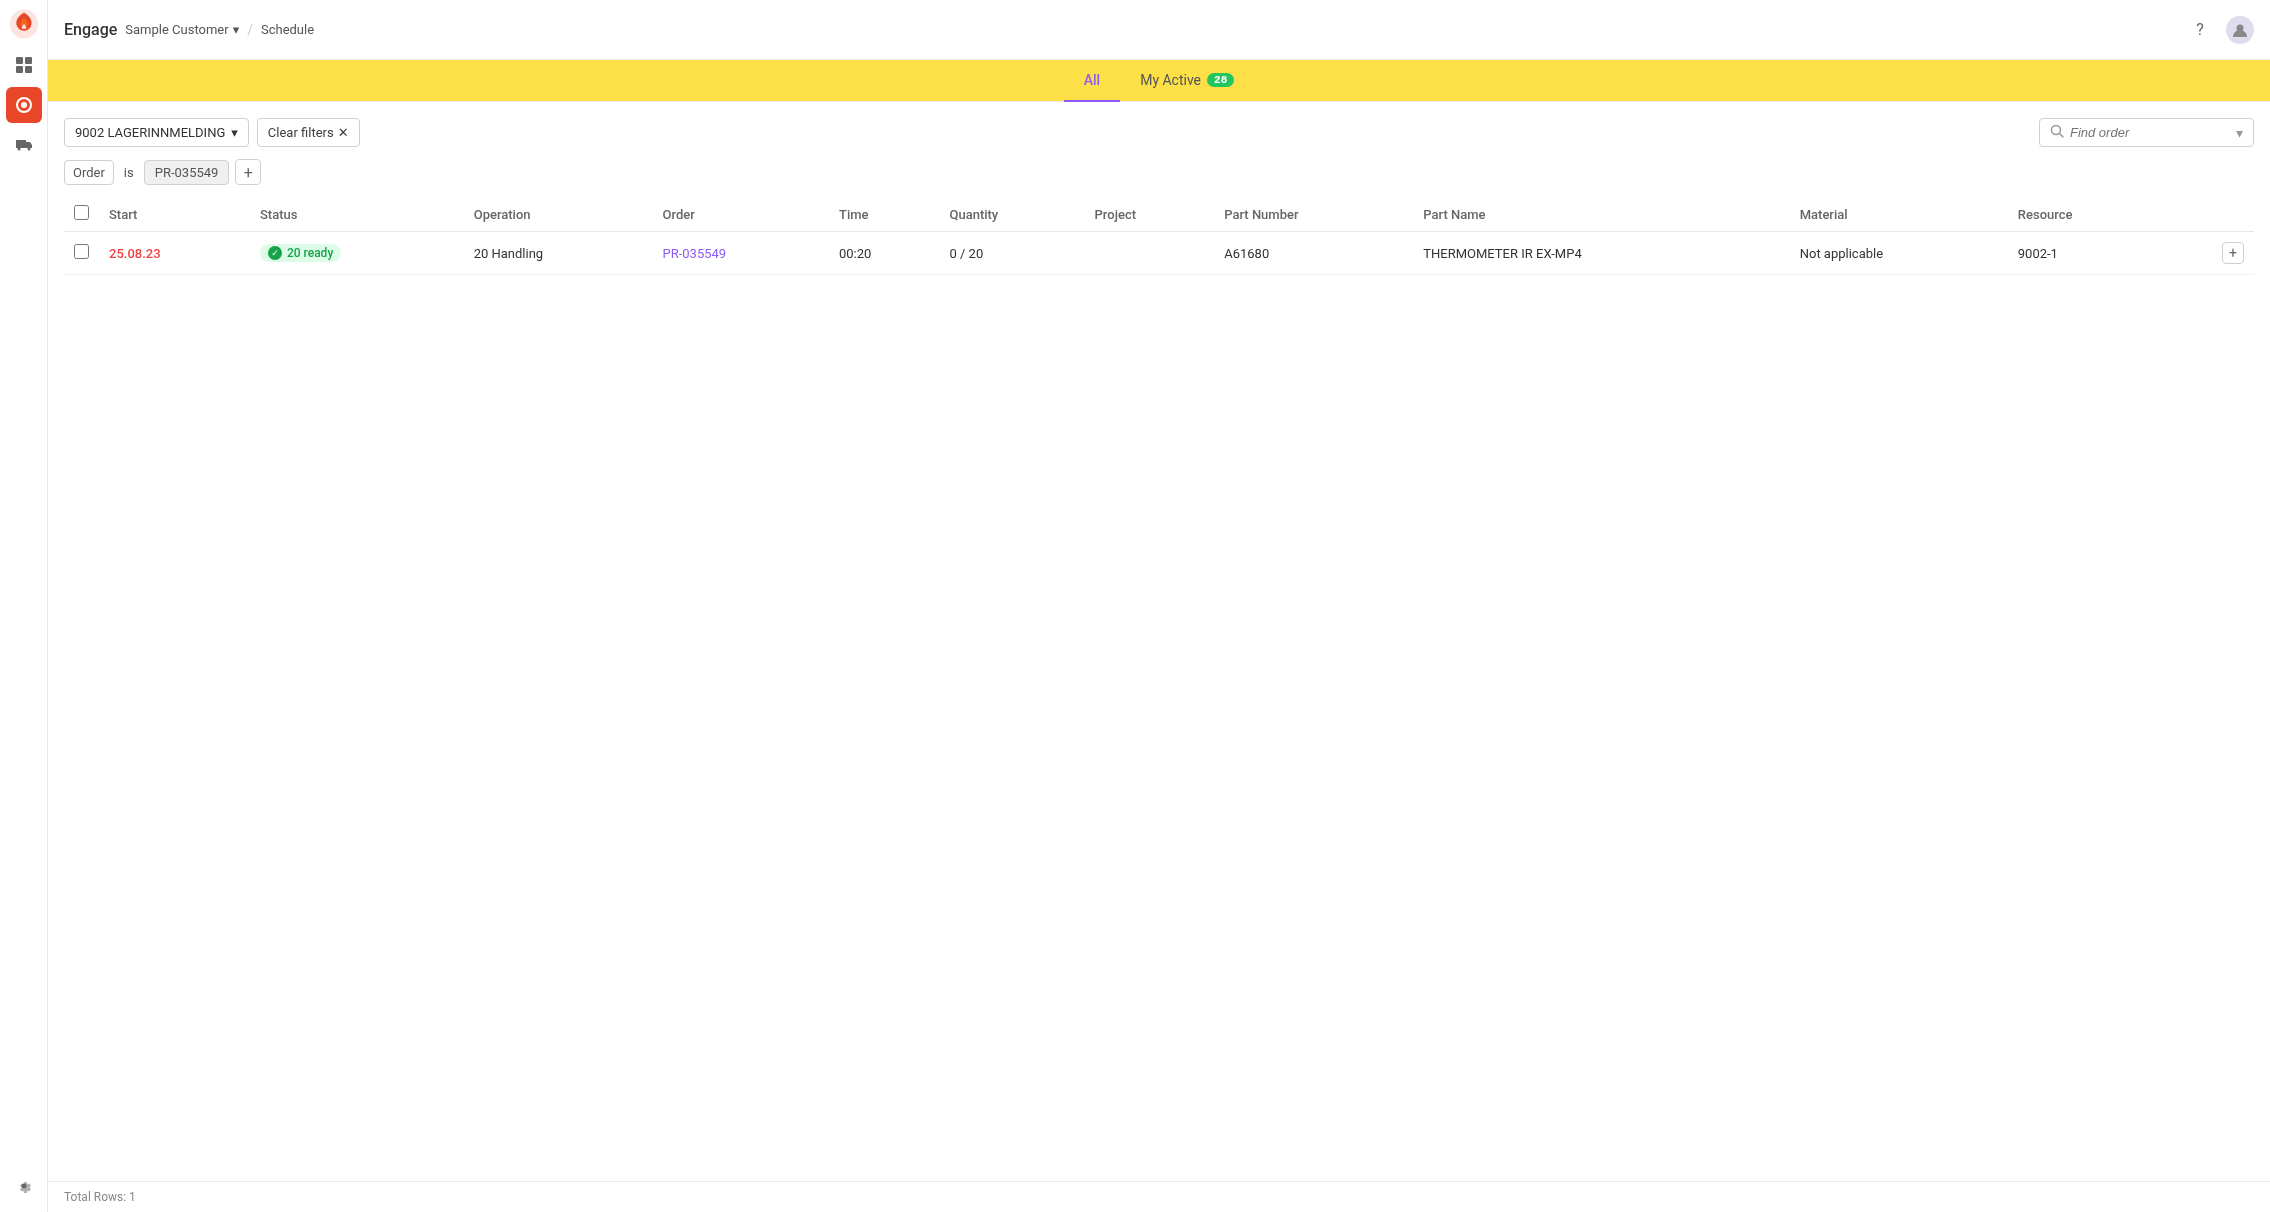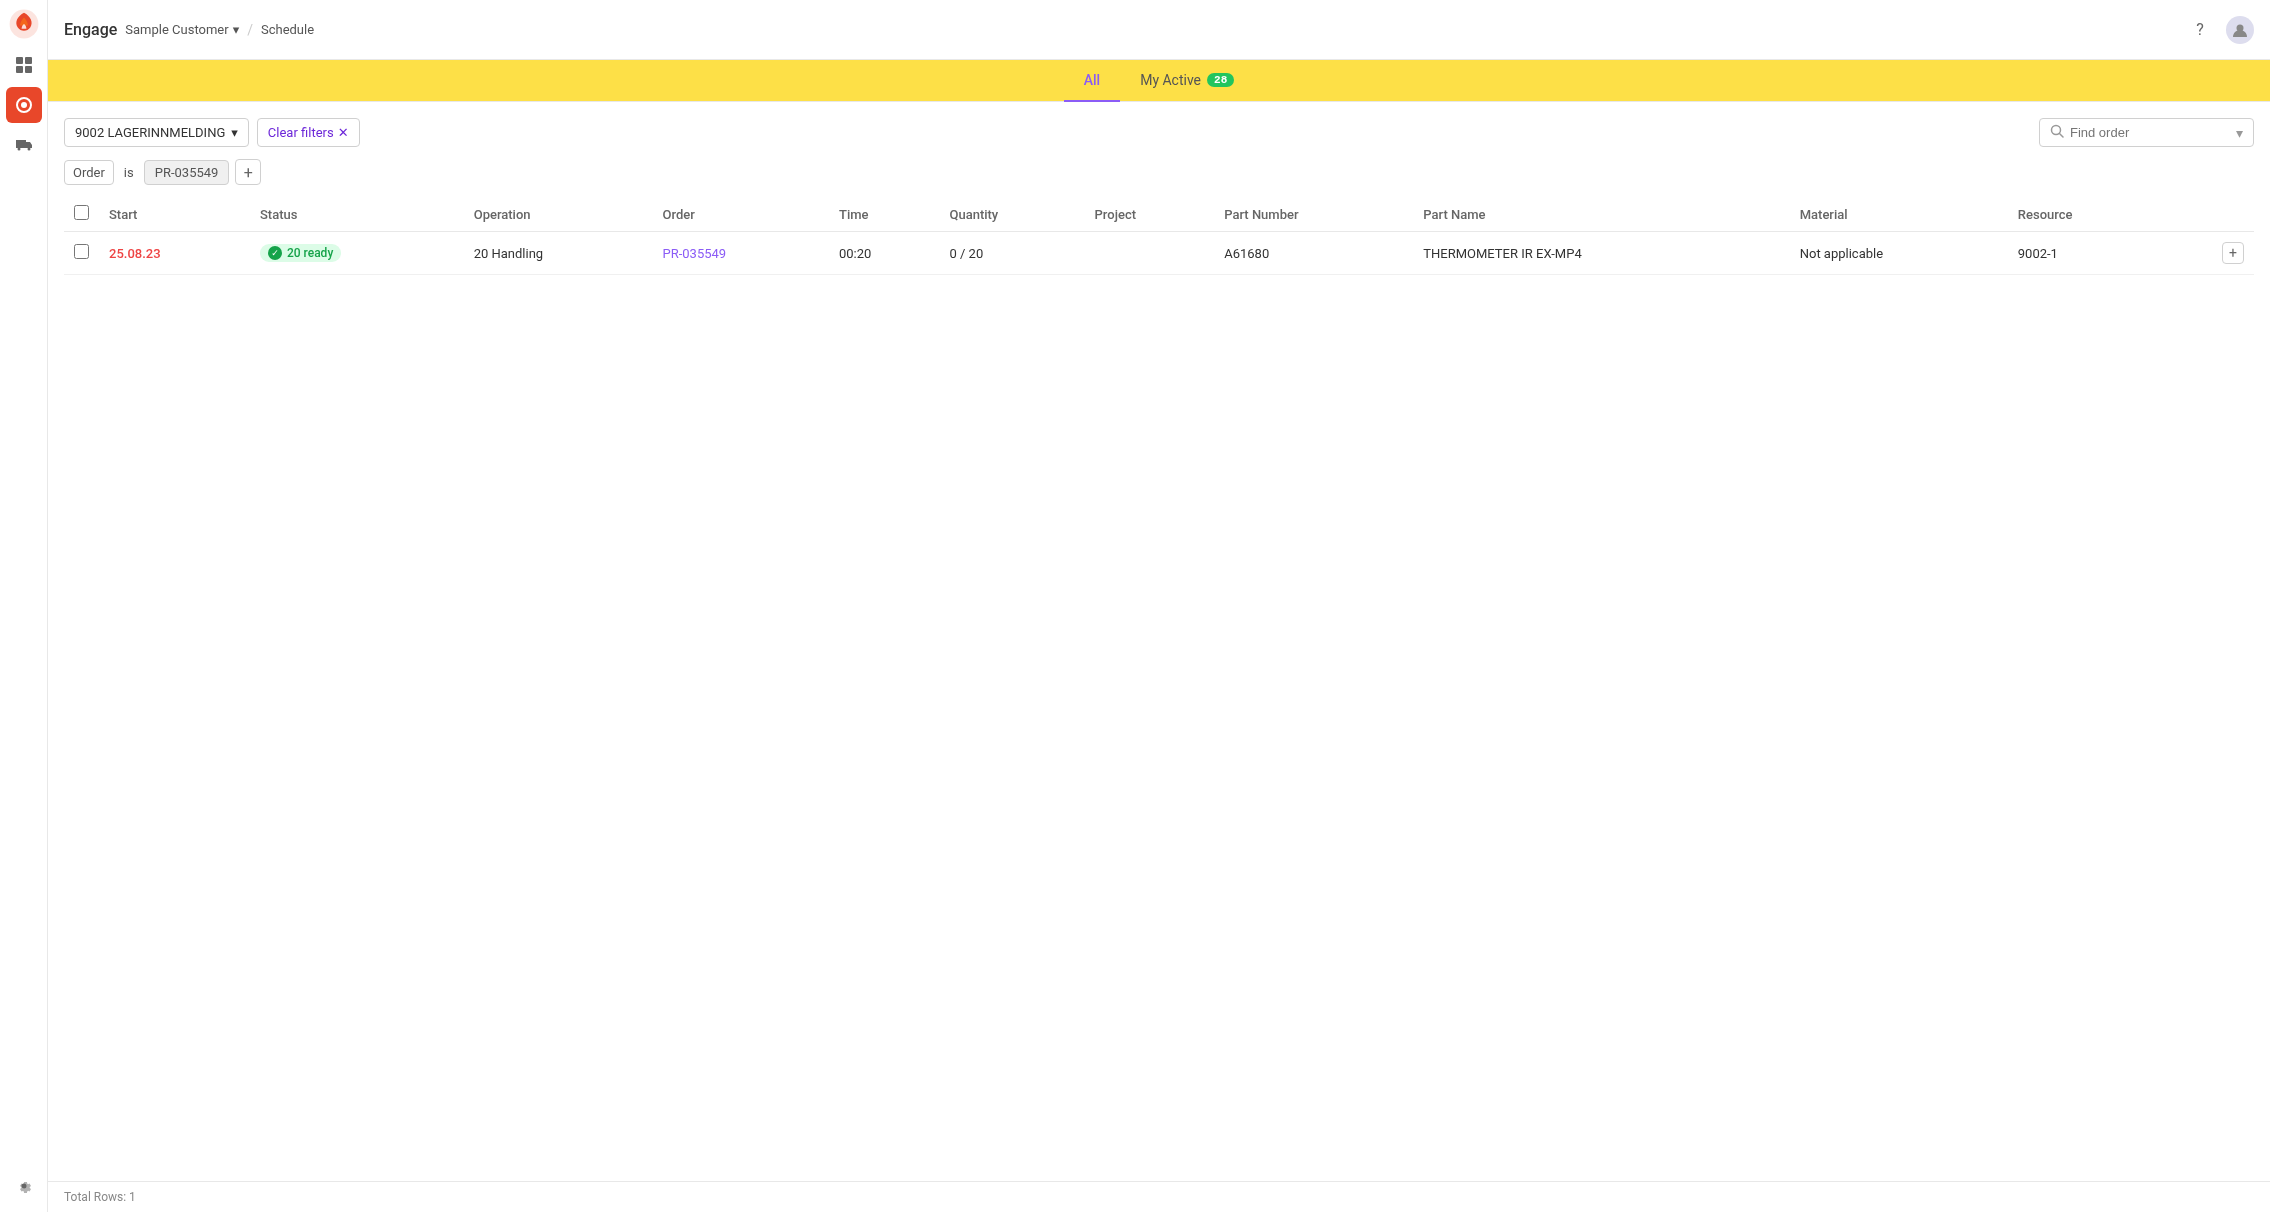--- a/index.html
+++ b/index.html
@@ -164,21 +164,21 @@
     .clear-filters-btn {
       display: flex;
       align-items: center;
       gap: 4px;
       border: 1px solid #d0d0d0;
       border-radius: 4px;
       padding: 6px 10px;
       cursor: pointer;
       background: #fff;
       font-size: 13px;
-      color: #6d28d9;
+      color: #404040;
     }
 
     
     .search-container {
       margin-left: auto;
       display: flex;
       align-items: center;
       border: 1px solid #d0d0d0;
       border-radius: 4px;
       padding: 5px 10px;
@@ -186,20 +186,21 @@
       min-width: 200px;
       background: #fff;
     }
     .search-container input {
       border: none;
       outline: none;
       font-size: 13px;
       color: #555;
       width: 160px;
       background: transparent;
+      font-style: italic;
     }
 
     
     .order-filter-row {
       display: flex;
       align-items: center;
       gap: 6px;
       margin-bottom: 12px;
     }
     .order-label {

